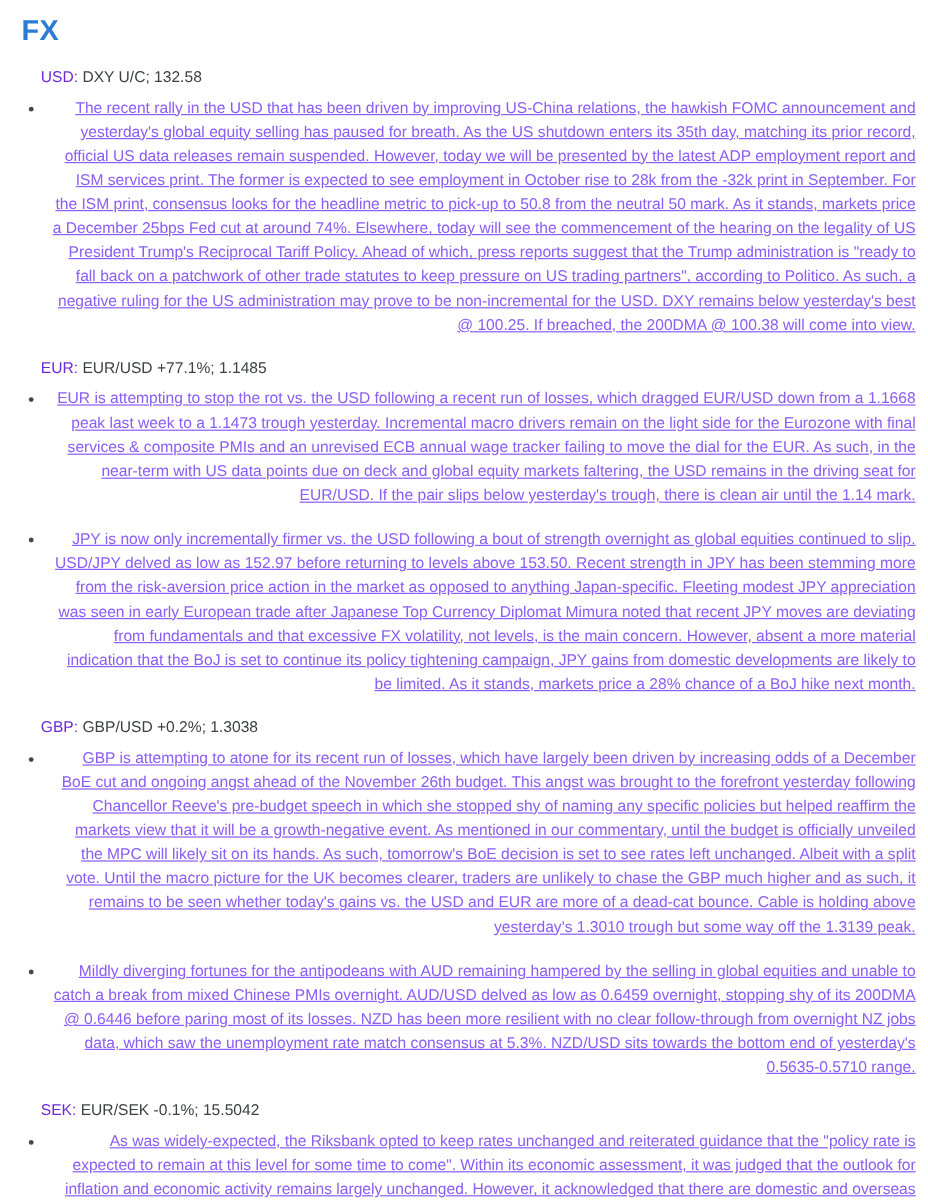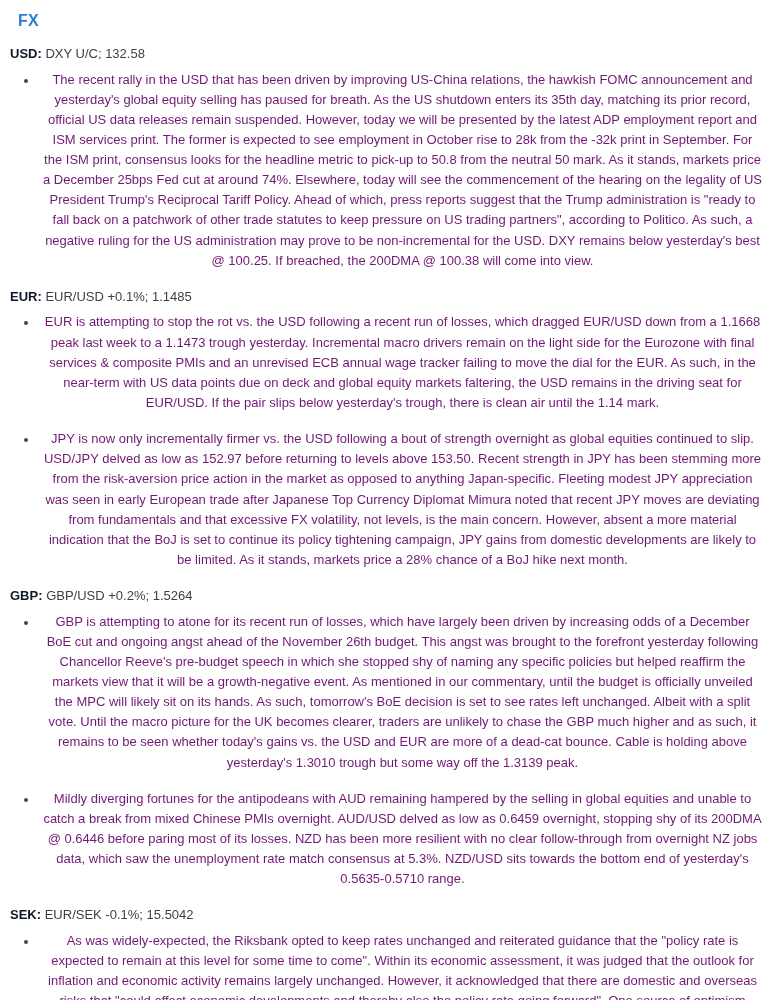--- a/index.html
+++ b/index.html
@@ -11,48 +11,50 @@
   body {
     width: 773px;
     font-family: "Liberation Sans", "DejaVu Sans", sans-serif;
     color: #3d3f42;
     -webkit-font-smoothing: antialiased;
   }
   .report {
     padding: 10px 8px 16px 8px;
   }
   .page-title {
-    font-size: 16px;
+    font-size: 24px;
     font-weight: 700;
     color: #2b7cd3;
     margin: 2px 0 14px 10px;
     letter-spacing: 0.2px;
   }
   .section-header {
     margin: 14px 0 6px 2px;
     font-size: 13px;
     line-height: 1.5;
     color: #3d3f42;
   }
   .section-header .currency-label {
-    font-weight: 700;
-    color: #0f172a;
+    font-weight: 400;
+    color: #6d28d9;
+    margin-left: 24px;
   }
   .bullet-list {
     margin: 0 0 16px 0;
     padding-left: 30px;
     list-style: disc outside;
   }
   .bullet-list li {
     font-size: 13px;
     line-height: 1.55;
-    color: #701a75;
+    color: #8b5cf6;
     padding-left: 4px;
     padding-right: 2px;
-    text-align: center;
+    text-align: right;
+    text-decoration: underline;
   }
   .bullet-list li::marker {
     color: #44464a;
     font-size: 12px;
   }
 </style>
 </head>
 <body>
 
 <main class="report">
@@ -65,37 +67,37 @@
       <span>DXY U/C; 132.58</span>
     </p>
     <ul class="bullet-list">
       <li>The recent rally in the USD that has been driven by improving US-China relations, the hawkish FOMC announcement and yesterday's global equity selling has paused for breath. As the US shutdown enters its 35th day, matching its prior record, official US data releases remain suspended. However, today we will be presented by the latest ADP employment report and ISM services print. The former is expected to see employment in October rise to 28k from the -32k print in September. For the ISM print, consensus looks for the headline metric to pick-up to 50.8 from the neutral 50 mark. As it stands, markets price a December 25bps Fed cut at around 74%. Elsewhere, today will see the commencement of the hearing on the legality of US President Trump's Reciprocal Tariff Policy. Ahead of which, press reports suggest that the Trump administration is "ready to fall back on a patchwork of other trade statutes to keep pressure on US trading partners", according to Politico. As such, a negative ruling for the US administration may prove to be non-incremental for the USD. DXY remains below yesterday's best @ 100.25. If breached, the 200DMA @ 100.38 will come into view.</li>
     </ul>
   </section>
 
   <section>
     <p class="section-header">
       <strong class="currency-label">EUR:</strong>
-      <span>EUR/USD +0.1%; 1.1485</span>
+      <span>EUR/USD +77.1%; 1.1485</span>
     </p>
     <ul class="bullet-list">
       <li>EUR is attempting to stop the rot vs. the USD following a recent run of losses, which dragged EUR/USD down from a 1.1668 peak last week to a 1.1473 trough yesterday. Incremental macro drivers remain on the light side for the Eurozone with final services &amp; composite PMIs and an unrevised ECB annual wage tracker failing to move the dial for the EUR. As such, in the near-term with US data points due on deck and global equity markets faltering, the USD remains in the driving seat for EUR/USD. If the pair slips below yesterday's trough, there is clean air until the 1.14 mark.</li>
     </ul>
   </section>
 
   <section>
     <ul class="bullet-list">
       <li>JPY is now only incrementally firmer vs. the USD following a bout of strength overnight as global equities continued to slip. USD/JPY delved as low as 152.97 before returning to levels above 153.50. Recent strength in JPY has been stemming more from the risk-aversion price action in the market as opposed to anything Japan-specific. Fleeting modest JPY appreciation was seen in early European trade after Japanese Top Currency Diplomat Mimura noted that recent JPY moves are deviating from fundamentals and that excessive FX volatility, not levels, is the main concern. However, absent a more material indication that the BoJ is set to continue its policy tightening campaign, JPY gains from domestic developments are likely to be limited. As it stands, markets price a 28% chance of a BoJ hike next month.</li>
     </ul>
   </section>
 
   <section>
     <p class="section-header">
       <strong class="currency-label">GBP:</strong>
-      <span>GBP/USD +0.2%; 1.5264</span>
+      <span>GBP/USD +0.2%; 1.3038</span>
     </p>
     <ul class="bullet-list">
       <li>GBP is attempting to atone for its recent run of losses, which have largely been driven by increasing odds of a December BoE cut and ongoing angst ahead of the November 26th budget. This angst was brought to the forefront yesterday following Chancellor Reeve's pre-budget speech in which she stopped shy of naming any specific policies but helped reaffirm the markets view that it will be a growth-negative event. As mentioned in our commentary, until the budget is officially unveiled the MPC will likely sit on its hands. As such, tomorrow's BoE decision is set to see rates left unchanged. Albeit with a split vote. Until the macro picture for the UK becomes clearer, traders are unlikely to chase the GBP much higher and as such, it remains to be seen whether today's gains vs. the USD and EUR are more of a dead-cat bounce. Cable is holding above yesterday's 1.3010 trough but some way off the 1.3139 peak.</li>
     </ul>
   </section>
 
   <section>
     <ul class="bullet-list">
       <li>Mildly diverging fortunes for the antipodeans with AUD remaining hampered by the selling in global equities and unable to catch a break from mixed Chinese PMIs overnight. AUD/USD delved as low as 0.6459 overnight, stopping shy of its 200DMA @ 0.6446 before paring most of its losses. NZD has been more resilient with no clear follow-through from overnight NZ jobs data, which saw the unemployment rate match consensus at 5.3%. NZD/USD sits towards the bottom end of yesterday's 0.5635-0.5710 range.</li>
     </ul>

